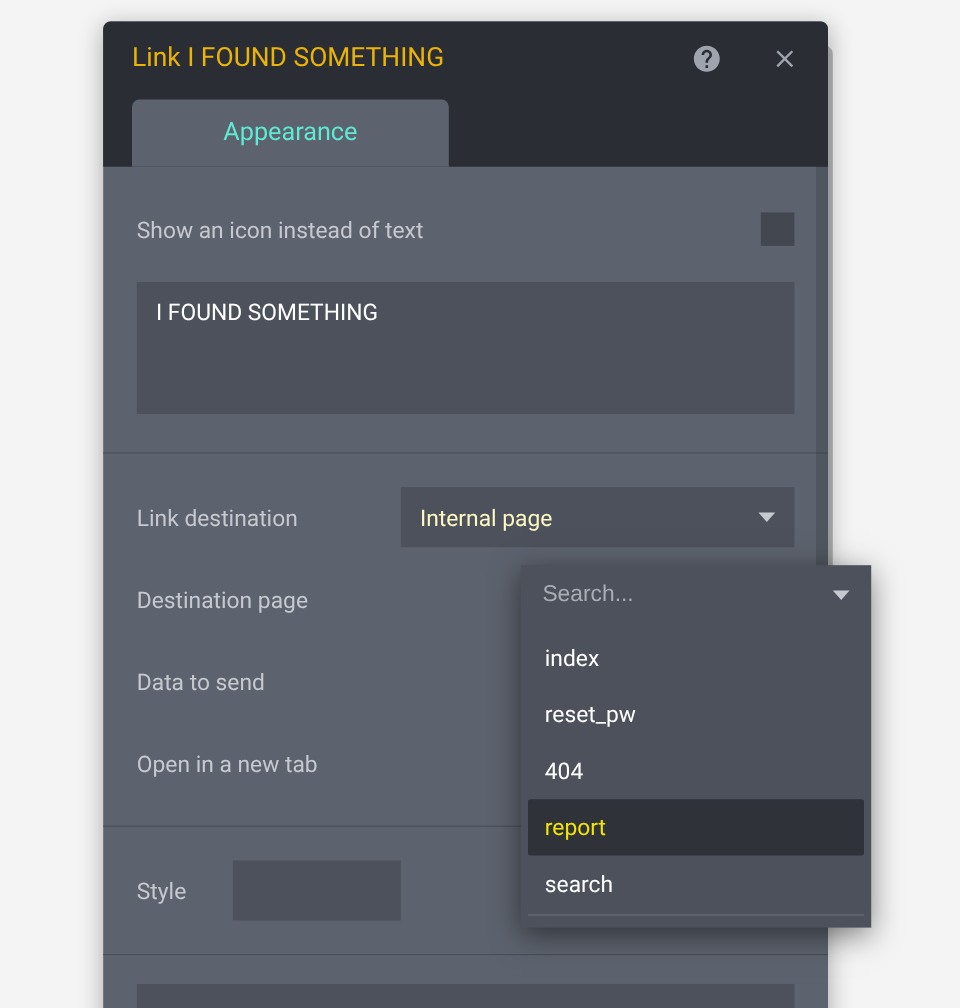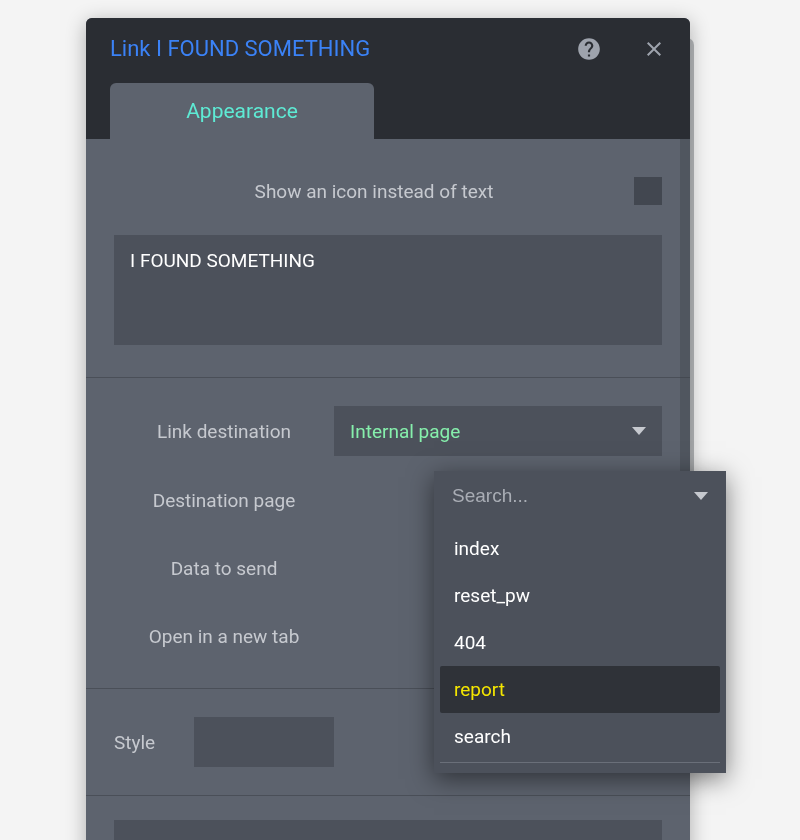--- a/index.html
+++ b/index.html
@@ -19,21 +19,21 @@
       border-radius: 6px;
       box-shadow: 0 4px 20px rgba(0,0,0,0.3);
     }
     .header {
       background: #2a2d33;
       border-radius: 6px 6px 0 0;
       padding: 18px 24px 0 24px;
       position: relative;
     }
     .title {
-      color: #3b82f6;
+      color: #eab308;
       font-size: 22px;
       font-weight: 400;
       padding-bottom: 18px;
     }
     .header-icons {
       position: absolute;
       right: 24px;
       top: 18px;
       display: flex;
       gap: 40px;
@@ -69,21 +69,20 @@
     }
     .section {
       border-bottom: 1px solid #4a4f58;
       padding: 28px 28px;
     }
     .row {
       display: flex;
       align-items: center;
       min-height: 48px;
       margin-bottom: 20px;
-      text-align: center;
     }
     .row:last-child { margin-bottom: 0; }
     .label {
       color: #c6c9cf;
       font-size: 19px;
       flex: 0 0 220px;
     }
     .checkbox {
       width: 28px;
       height: 28px;
@@ -99,21 +98,21 @@
       border: none;
       color: #fff;
       font-size: 19px;
       padding: 14px 16px;
       resize: none;
       font-family: inherit;
     }
     .select {
       flex: 1;
       background: #4c515b;
-      color: #86efac;
+      color: #fef9c3;
       font-size: 19px;
       padding: 12px 16px;
       height: 50px;
       position: relative;
       cursor: pointer;
       display: flex;
       align-items: center;
       justify-content: space-between;
     }
     .caret-down {

